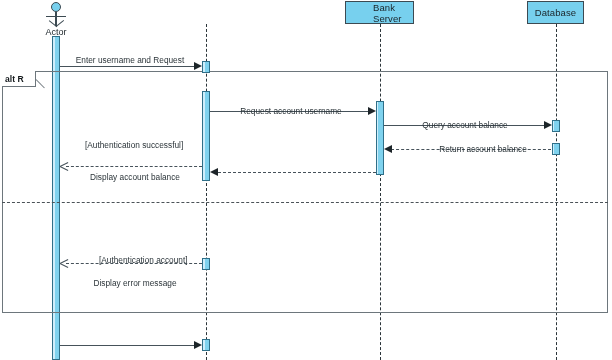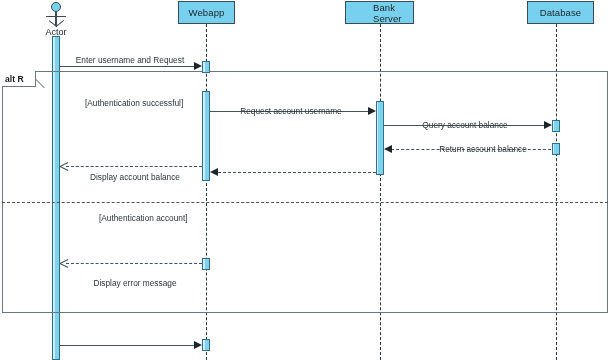--- a/index.html
+++ b/index.html
@@ -142,41 +142,39 @@
   .frag-divider {
     position: absolute;
     height: 0;
     border-top: 1.2px dashed #4a5257;
   }
   .guard {
     position: absolute;
     font-size: 8.3px;
     color: #2b3439;
     white-space: nowrap;
+    margin-top: 42px;
   }
 </style>
 </head>
 <body>
 
 <div id="canvas">
 
   <div class="actor-head" style="left:51px; top:2px;"></div>
   <div class="actor-line" style="left:55.4px; top:12px; width:1.4px; height:14px;"></div>
   <div class="actor-line" style="left:46px; top:16px; width:20px; height:1.4px;"></div>
   <div class="actor-line" style="left:47px; top:25.5px; width:9.6px; height:1.3px; transform:rotate(38deg); transform-origin:right center;"></div>
   <div class="actor-line" style="left:55.5px; top:25.5px; width:9.6px; height:1.3px; transform:rotate(-38deg); transform-origin:left center;"></div>
   <div class="actor-label" style="left:26px; top:27px; width:60px;">Actor</div>
 
-  <div class="lifeline-box" style="left:178px; top:1px; width:57px; height:23px;">
-    <span>Webapp</span>
-  </div>
   <div class="lifeline-box" style="left:345px; top:1px; width:69px; height:23px;padding-left:27px;">
     <span>Bank Server</span>
   </div>
-  <div class="lifeline-box" style="left:527px; top:1px; width:67px; height:23px;">
+  <div class="lifeline-box" style="left:527px; top:1px; width:57px; height:23px;">
     <span>Database</span>
   </div>
 
   <div class="lifeline-dash" style="left:206px; top:24px; height:336px;"></div>
   <div class="lifeline-dash" style="left:379.5px; top:24px; height:336px;"></div>
   <div class="lifeline-dash" style="left:555.5px; top:24px; height:336px;"></div>
 
   <div class="activation" style="left:52px; top:36px; width:8px; height:324px;"></div>
 
   <div class="frag" style="left:2px; top:71px; width:606px; height:242px;"></div>

